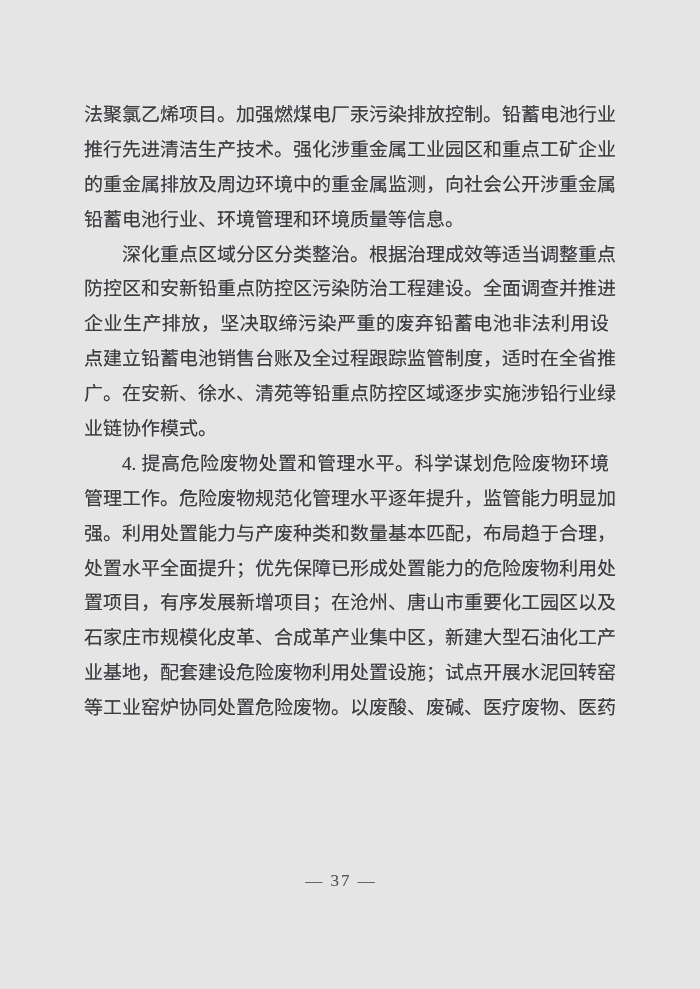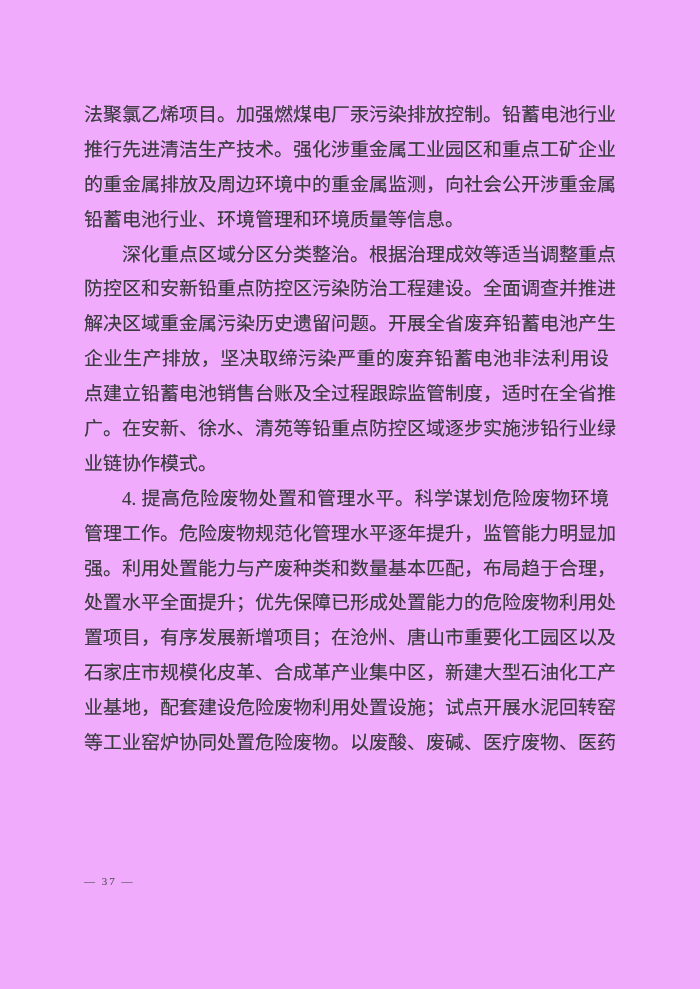--- a/index.html
+++ b/index.html
@@ -4,21 +4,21 @@
 <style>
   html, body {
     margin: 0;
     padding: 0;
     background: #ffffff;
   }
   .page {
     position: relative;
     width: 700px;
     height: 989px;
-    background: #f0abfc;
+    background: #e5e5e5;
     overflow: hidden;
     font-family: "Liberation Serif", "DejaVu Serif", serif;
   }
   .body-text {
     position: absolute;
     left: 84px;
     top: 98px;
     width: 525px;
   }
   .line {
@@ -38,41 +38,40 @@
   .line.indent {
     padding-left: 38px;
   }
   .footer {
     position: absolute;
     left: 84px;
     top: 871px;
     width: 525px;
     padding-right: 11px;
     box-sizing: border-box;
-    text-align: left;
-    font-size: 11px;
+    text-align: center;
+    font-size: 17px;
     line-height: 20px;
     color: #55555a;
     letter-spacing: 2px;
     text-shadow: 0 0 0.5px rgba(85,85,90,0.4);
   }
 </style>
 </head>
 <body>
 
 <div class="page">
 
   <div class="body-text">
     <div class="line">法聚氯乙烯项目。加强燃煤电厂汞污染排放控制。铅蓄电池行业</div>
     <div class="line">推行先进清洁生产技术。强化涉重金属工业园区和重点工矿企业</div>
     <div class="line">的重金属排放及周边环境中的重金属监测，向社会公开涉重金属</div>
     <div class="line last">铅蓄电池行业、环境管理和环境质量等信息。</div>
     <div class="line indent">深化重点区域分区分类整治。根据治理成效等适当调整重点</div>
     <div class="line">防控区和安新铅重点防控区污染防治工程建设。全面调查并推进</div>
-    <div class="line">解决区域重金属污染历史遗留问题。开展全省废弃铅蓄电池产生</div>
     <div class="line">企业生产排放，坚决取缔污染严重的废弃铅蓄电池非法利用设</div>
     <div class="line">点建立铅蓄电池销售台账及全过程跟踪监管制度，适时在全省推</div>
     <div class="line">广。在安新、徐水、清苑等铅重点防控区域逐步实施涉铅行业绿</div>
     <div class="line last">业链协作模式。</div>
     <div class="line indent">4. 提高危险废物处置和管理水平。科学谋划危险废物环境</div>
     <div class="line">管理工作。危险废物规范化管理水平逐年提升，监管能力明显加</div>
     <div class="line">强。利用处置能力与产废种类和数量基本匹配，布局趋于合理，</div>
     <div class="line">处置水平全面提升；优先保障已形成处置能力的危险废物利用处</div>
     <div class="line">置项目，有序发展新增项目；在沧州、唐山市重要化工园区以及</div>
     <div class="line">石家庄市规模化皮革、合成革产业集中区，新建大型石油化工产</div>

